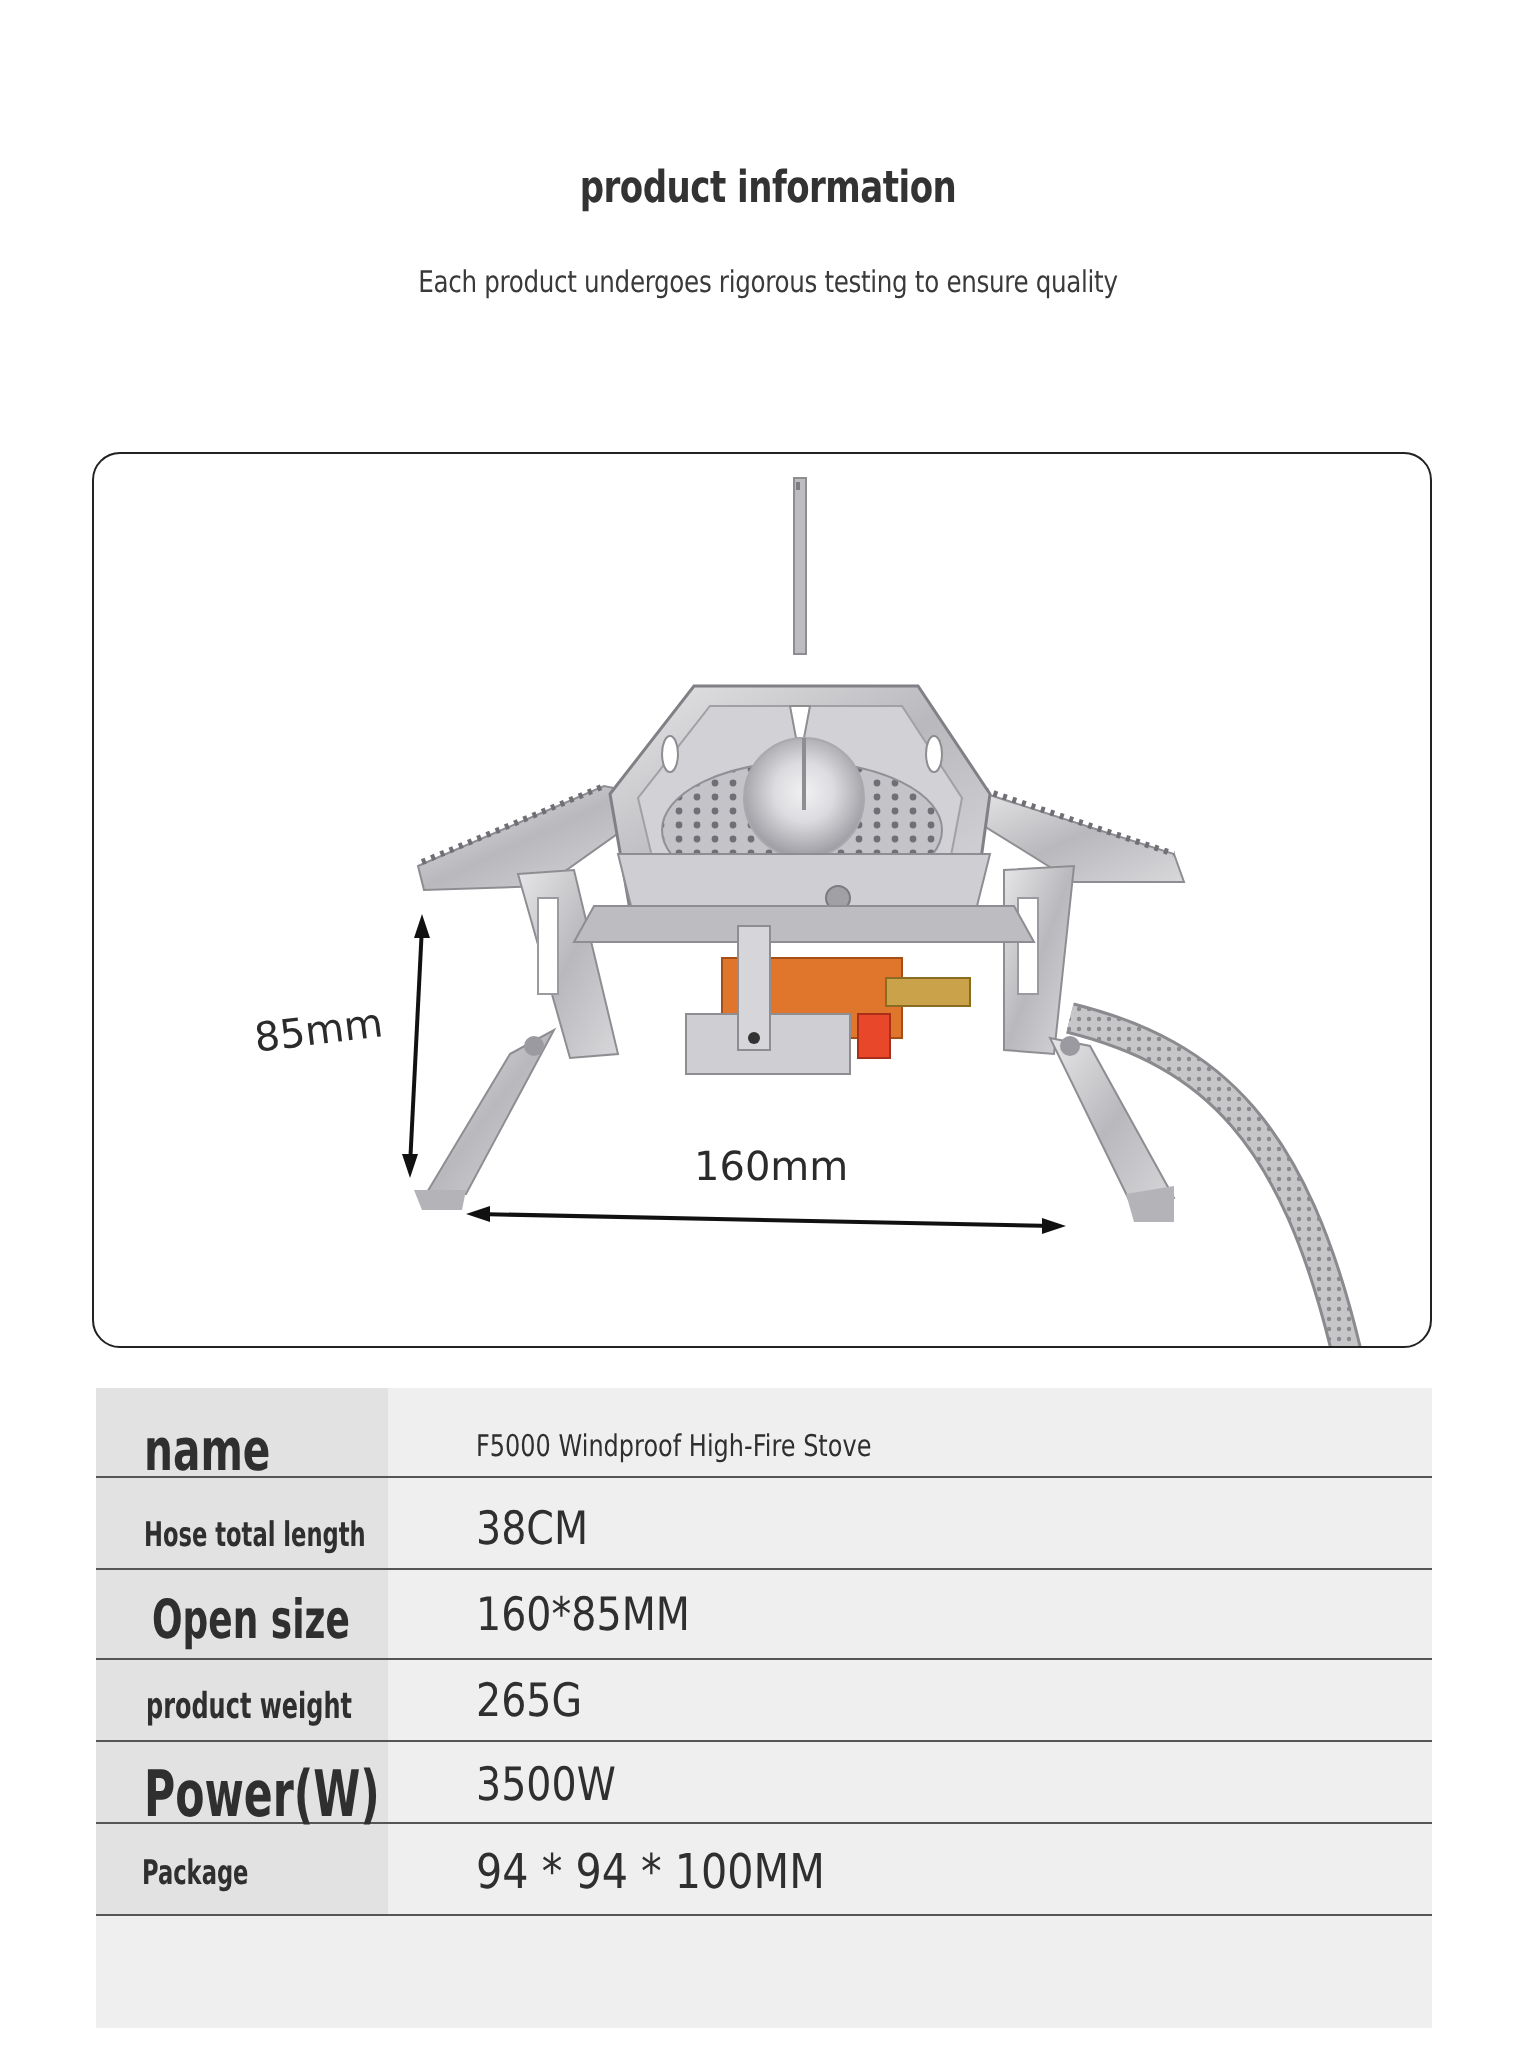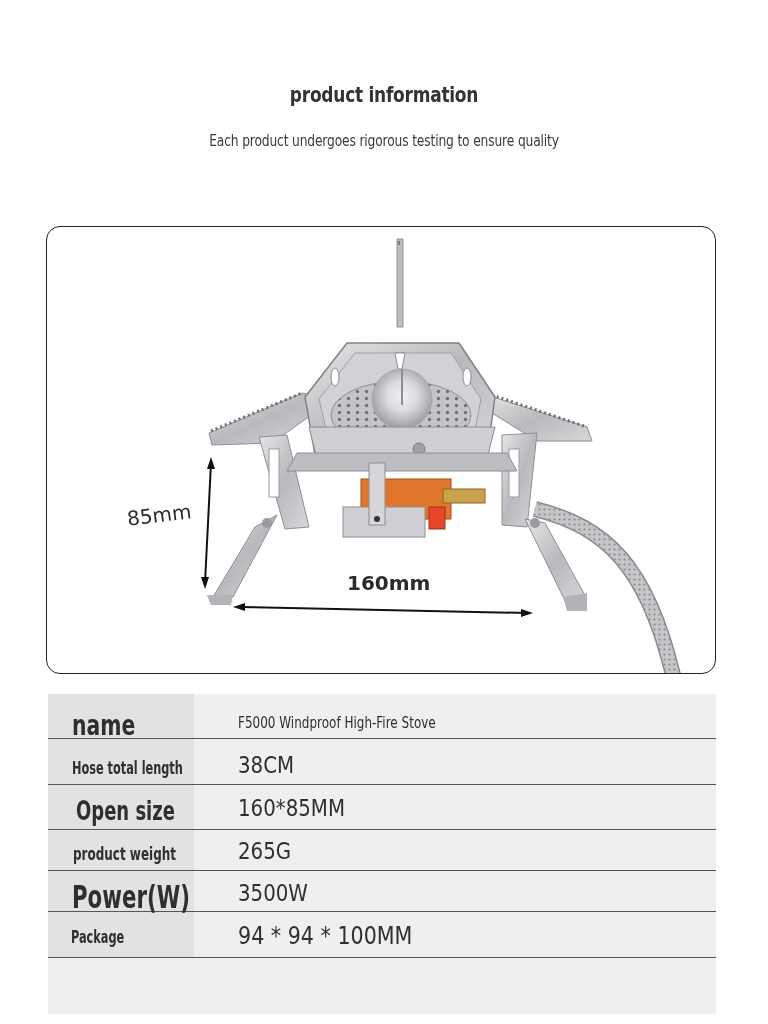--- a/index.html
+++ b/index.html
@@ -21,21 +21,21 @@
 
   .image-frame {
     position: absolute; left: 46px; top: 226px; width: 670px; height: 448px;
     border: 1.5px solid #222222; border-radius: 14px; background: #ffffff; overflow: hidden;
   }
   .image-frame svg { position: absolute; left: 0; top: 0; }
   .dim-label {
     position: absolute; font-family: "DejaVu Sans", sans-serif; font-size: 20px; color: #2b2b2b;
   }
   .dim-h { left: 80px; top: 276px; transform: rotate(-7deg); }
-  .dim-w { left: 300px; top: 344px; font-weight: bold; }
+  .dim-w { left: 300px; top: 344px; }
 
   .spec-table {
     position: absolute; left: 48px; top: 694px; width: 668px; height: 320px;
     background: #efefef;
   }
   .label-col {
     position: absolute; left: 0; top: 0; width: 146px; height: 264px; background: #e2e2e2;
   }
   .row { position: absolute; left: 0; width: 668px; }
   .row .lbl {

